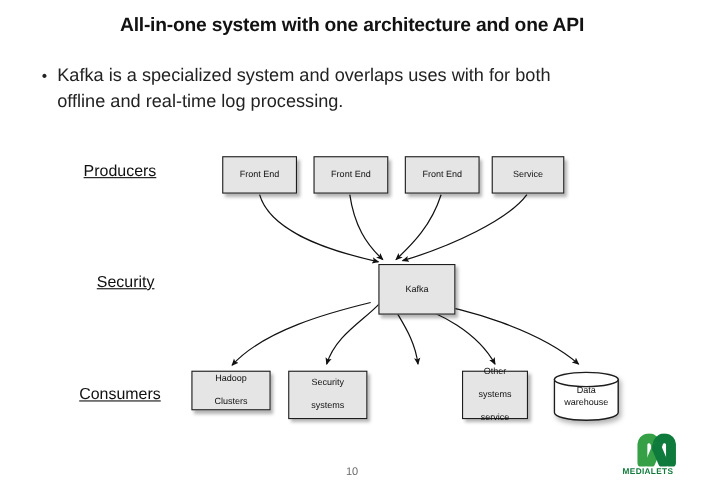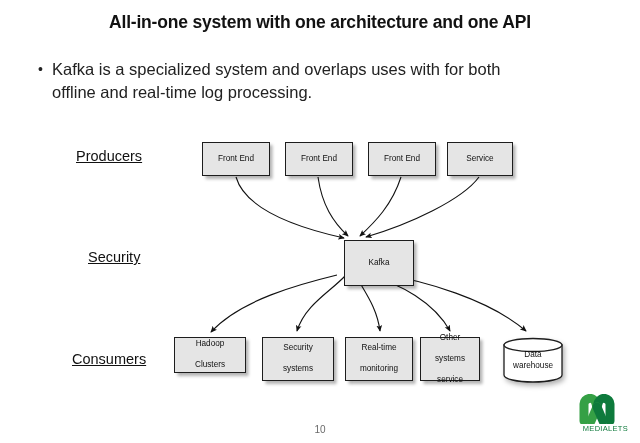--- a/index.html
+++ b/index.html
@@ -120,23 +120,23 @@
     top: 394px;
     width: 62px;
     height: 42px;
     text-align: center;
   }
   #brand-wordmark {
     position: absolute;
     left: 0;
     top: 30px;
     width: 62px;
-    text-align: right;
+    text-align: left;
     font-size: 7.5px;
-    font-weight: normal;
+    font-weight: bold;
     letter-spacing: 0.3px;
     color: #0f7a3c;
   }
 </style>
 </head>
 <body>
 
 <div id="slide">
 
   <div id="slide-title">All-in-one system with one architecture and one API</div>
@@ -191,26 +191,20 @@
   <div class="node" style="left:174px; top:337px; width:72px; height:36px;">
     <span>
       <span>Hadoop</span><br>
       <span>Clusters</span>
     </span>
   </div>
   <div class="node" style="left:262px; top:337px; width:72px; height:44px;">
     <span>
       <span>Security</span><br>
       <span>systems</span>
-    </span>
-  </div>
-  <div class="node" style="left:345px; top:337px; width:68px; height:44px;">
-    <span>
-      <span>Real-time</span><br>
-      <span>monitoring</span>
     </span>
   </div>
   <div class="node" style="left:420px; top:337px; width:60px; height:44px;">
     <span>
       <span>Other</span><br>
       <span>systems</span><br>
       <span>service</span>
     </span>
   </div>
 

